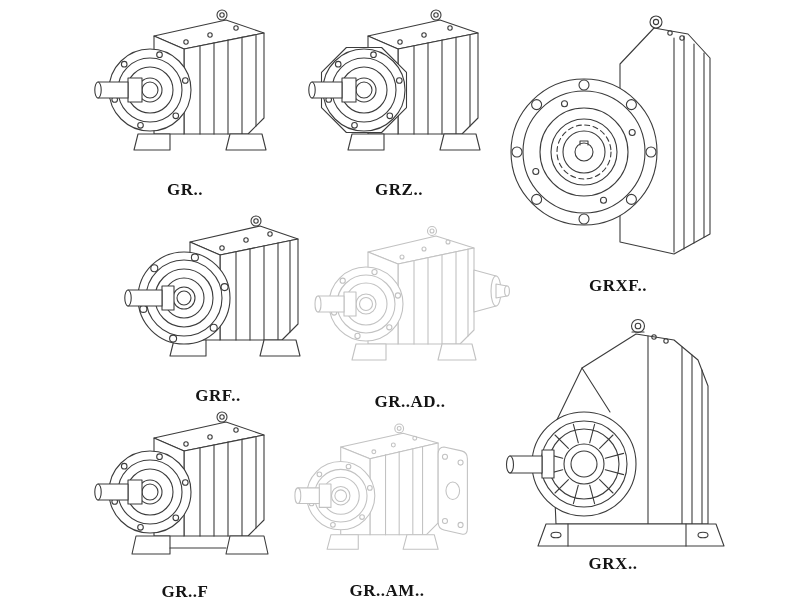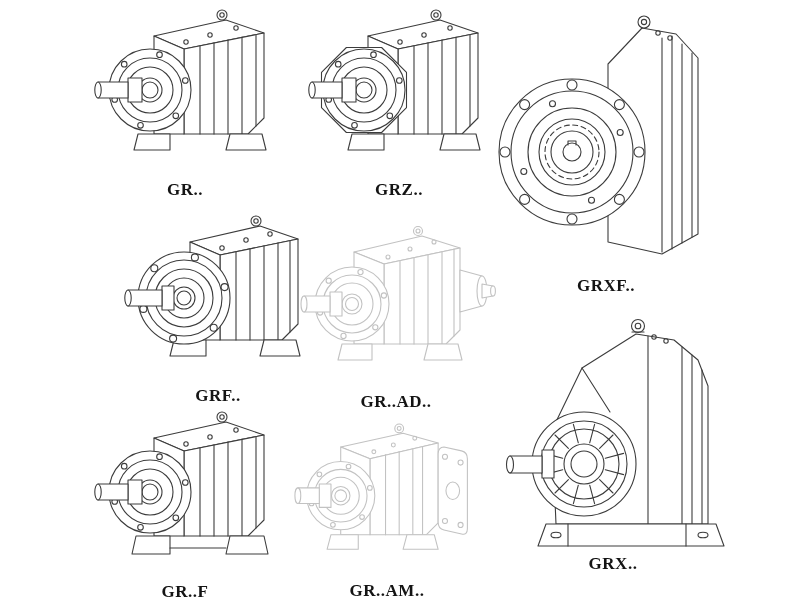--- a/index.html
+++ b/index.html
@@ -108,21 +108,21 @@
       </g>
       <g>
         <rect class="wf" x="38" y="72" width="14" height="24"></rect>
         <rect class="wf" x="8" y="76" width="30" height="16"></rect>
         <ellipse class="wf" cx="8" cy="84" rx="3.2" ry="8"></ellipse>
       </g>
     </svg>
     <figcaption class="caption">GRZ..</figcaption>
   </figure>
 
-  <figure class="cell" style="left:496px;top:6px;width:220px">
+  <figure class="cell" style="left:508px;top:6px;width:220px">
     <svg viewBox="0 0 220 268">
       <g>
         <polygon class="wf" points="112,58 146,22 180,28 202,52 202,228 166,248 112,236"></polygon>
         <path class="lw" d="M166,32V246"></path>
       </g>
       <g>
         <path class="lw" d="M176,30V243 M186,38V237 M196,47V231"></path>
       </g>
       <g>
         <circle class="wf" cx="148" cy="16" r="6"></circle>
@@ -197,21 +197,21 @@
       </g>
       <g>
         <rect class="wf" x="44" y="74" width="12" height="24"></rect>
         <rect class="wf" x="10" y="78" width="34" height="16"></rect>
         <ellipse class="wf" cx="10" cy="86" rx="3.2" ry="8"></ellipse>
       </g>
     </svg>
     <figcaption class="caption">GRF..</figcaption>
   </figure>
 
-  <figure class="cell" style="left:296px;top:214px;width:200px">
+  <figure class="cell" style="left:310px;top:214px;width:200px">
     <svg class="faded" viewBox="0 0 200 176">
       <g>
         <polygon class="wf" points="58,38 126,22 164,34 88,50"></polygon>
         <polygon class="wf" points="88,50 164,34 164,116 150,130 88,130"></polygon>
         <polygon class="wf" points="58,38 88,50 88,130 58,130"></polygon>
       </g>
       <g>
         <path class="lw" d="M104,47V130 M118,44V130 M132,41V130 M146,38V130 M158,35V122"></path>
       </g>
       <g>

